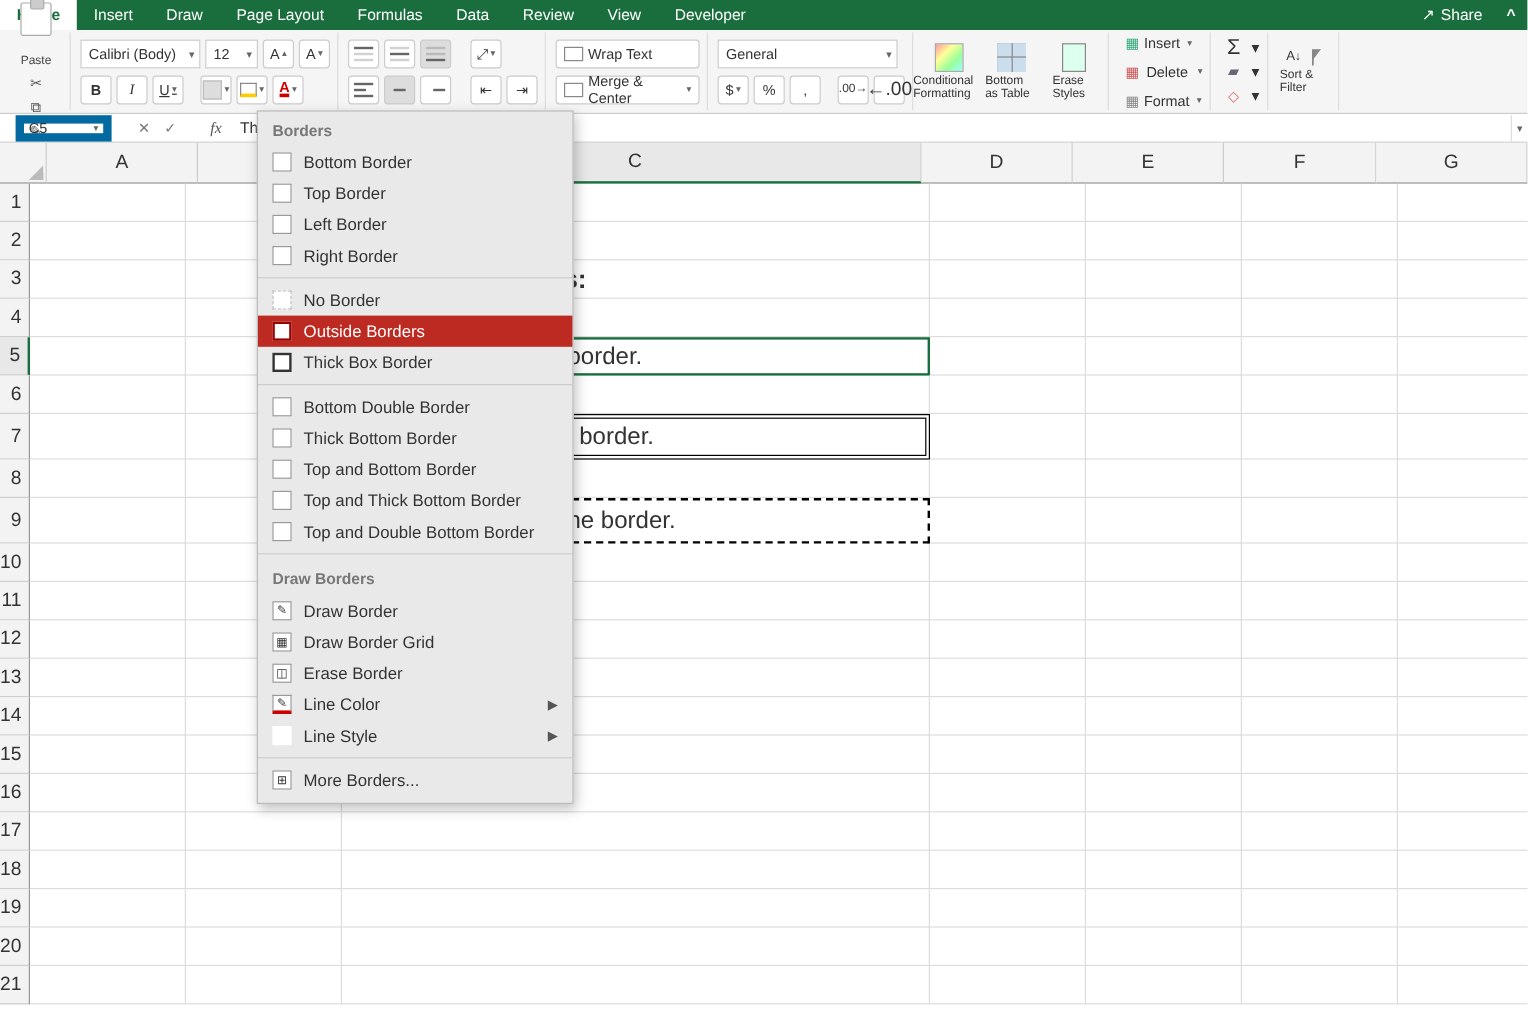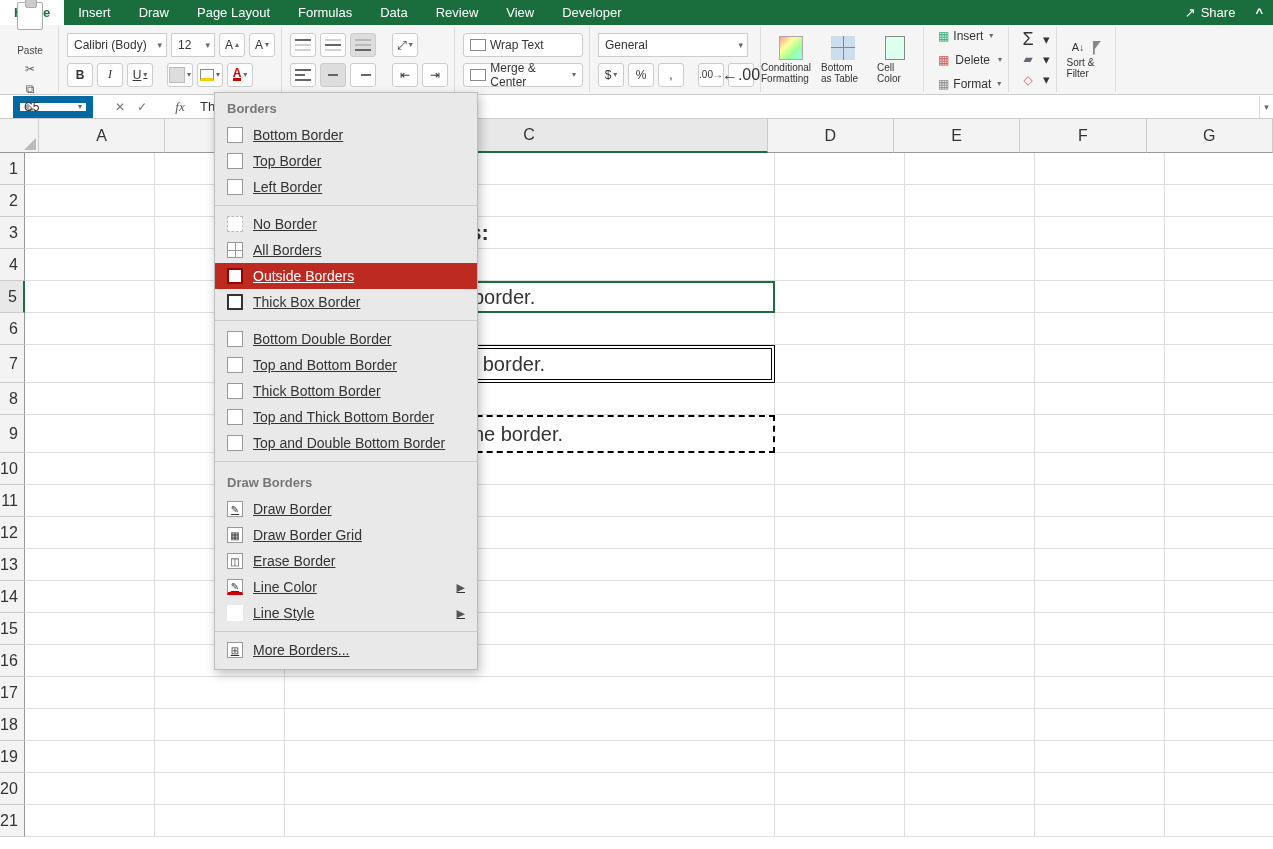--- a/index.html
+++ b/index.html
@@ -67,21 +67,21 @@
 
 
 .heading { font-weight:700; font-size:22px; }
 .single-border { border:2px solid #1a6e3e !important; }
 .double-border { border:4px double #000 !important; }
 .dashed-border { border:2px dashed #000 !important; }
 
 
 .borders-menu { position:absolute; left:214px; top:92px; width:264px; background:#e9e9e9; border:1px solid #bbb; box-shadow:2px 4px 10px rgba(0,0,0,0.25); z-index:50; padding-bottom:6px; }
 .menu-header { font-size:13px; color:#777; padding:8px 12px 6px; font-weight:600; }
-.menu-item { display:flex; align-items:center; gap:10px; padding:5px 12px; font-size:14px; cursor:pointer; position:relative;text-decoration:underline; }
+.menu-item { display:flex; align-items:center; gap:10px; padding:5px 12px; font-size:14px; cursor:pointer; position:relative; }
 .menu-item.highlight { background:#bd2a21; color:#fff; }
 .menu-sep { height:1px; background:#ccc; margin:5px 0; }
 .menu-item .submenu-arrow { margin-left:auto; font-size:11px; color:#555; }
 .mi-icon { width:16px; height:16px; border:1px solid #999; background:#fff; flex-shrink:0; display:flex; align-items:center; justify-content:center; font-size:10px; }
 .mi-icon.blank { border:1px dashed #bbb; }
 
 
 .row7 { height:38px; }
 .row9 { height:38px; }
 
@@ -278,21 +278,21 @@
         <div class="tbl-icon">
           <span></span>
           <span></span>
           <span></span>
           <span></span>
         </div>
         <span style="width:44px;line-height:11px">Bottom as Table</span>
       </div>
     <div class="tb-btn tall" style="border:none;background:transparent">
         <div class="cs-icon"></div>
-        <span style="width:36px;line-height:11px">Cell Color</span>
+        <span style="width:36px;line-height:11px">Erase Styles</span>
       </div>
   </div>
 
   <div class="tb-group">
     <div class="tb-row">
         <div class="tb-btn wide insert-icon" style="width:70px;justify-content:flex-start;gap:4px;border:none;background:transparent">
           <span>Insert</span>
           <span class="dd">▾</span>
         </div>
       </div>
@@ -596,49 +596,49 @@
       <span>Bottom Border</span>
     </div>
   <div class="menu-item">
       <div class="mi-icon"></div>
       <span>Top Border</span>
     </div>
   <div class="menu-item">
       <div class="mi-icon"></div>
       <span>Left Border</span>
     </div>
+  <div class="menu-item">
+      <div class="mi-icon"></div>
+      <span>Right Border</span>
+    </div>
   <div class="menu-sep"></div>
   <div class="menu-item">
       <div class="mi-icon blank"></div>
       <span>No Border</span>
-    </div>
-  <div class="menu-item">
-      <div class="mi-icon" style="background:linear-gradient(#999,#999) center/1px 100% no-repeat,linear-gradient(#999,#999) center/100% 1px no-repeat,#fff"></div>
-      <span>All Borders</span>
     </div>
   <div class="menu-item highlight">
       <div class="mi-icon" style="border:2px solid #900;background:#fff"></div>
       <span>Outside Borders</span>
     </div>
   <div class="menu-item">
       <div class="mi-icon" style="border:2px solid #333"></div>
       <span>Thick Box Border</span>
     </div>
   <div class="menu-sep"></div>
   <div class="menu-item">
       <div class="mi-icon"></div>
       <span>Bottom Double Border</span>
     </div>
   <div class="menu-item">
       <div class="mi-icon"></div>
+      <span>Thick Bottom Border</span>
+    </div>
+  <div class="menu-item">
+      <div class="mi-icon"></div>
       <span>Top and Bottom Border</span>
-    </div>
-  <div class="menu-item">
-      <div class="mi-icon"></div>
-      <span>Thick Bottom Border</span>
     </div>
   <div class="menu-item">
       <div class="mi-icon"></div>
       <span>Top and Thick Bottom Border</span>
     </div>
   <div class="menu-item">
       <div class="mi-icon"></div>
       <span>Top and Double Bottom Border</span>
     </div>
   <div class="menu-sep"></div>

